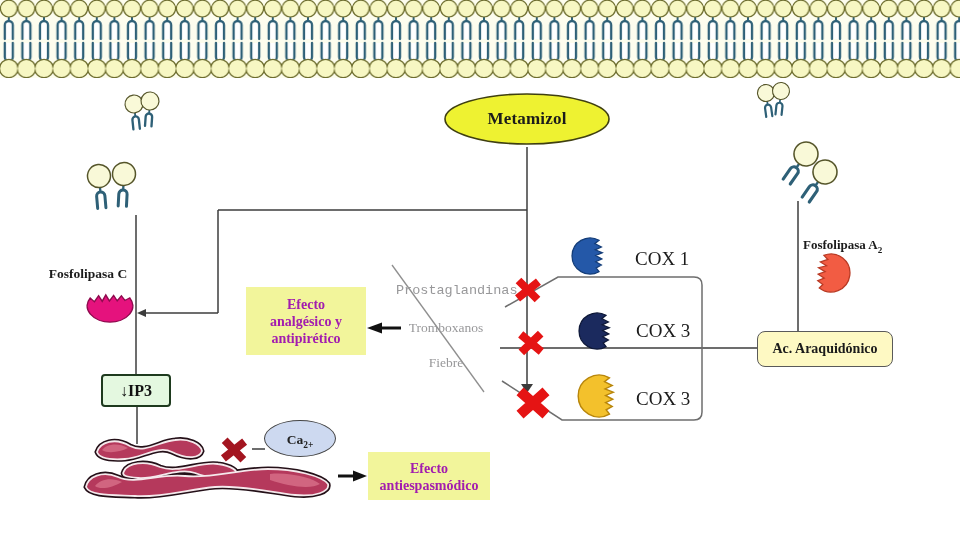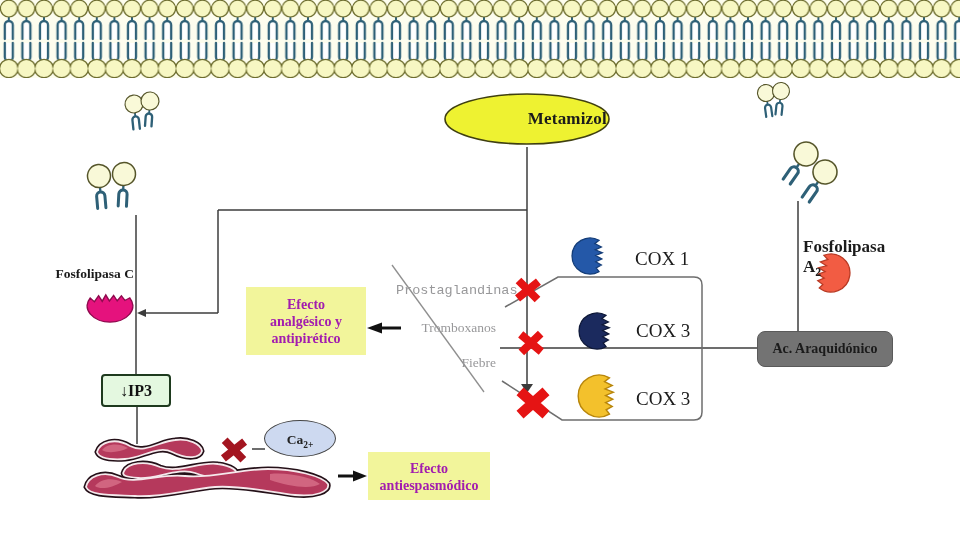--- a/index.html
+++ b/index.html
@@ -1,28 +1,28 @@
 <!DOCTYPE html>
 <html><head>
 <meta charset="utf-8">
 <style>
   html,body{margin:0;padding:0;background:#ffffff;}
   #canvas{position:relative;width:960px;height:540px;background:#ffffff;overflow:hidden;
           font-family:"Liberation Serif", serif;}
   #gfx{position:absolute;left:0;top:0;}
   .lbl{position:absolute;color:#1b1b1b;}
-  .center{text-align:right;}
+  .center{text-align:center;}
   .node-title{font-size:17px;font-weight:bold;letter-spacing:.2px;}
   .enzyme-lbl{font-size:13.5px;font-weight:bold;}
   .cox-lbl{font-size:19px;}
   .gray-lbl{font-size:13.5px;color:#98989a;}
   .effect-box{position:absolute;background:#f2f59b;color:#a21caf;font-weight:bold;
               font-size:14px;line-height:17px;text-align:center;box-sizing:border-box;}
   .pill{position:absolute;box-sizing:border-box;text-align:center;font-weight:bold;}
-  #ac-box{background:#737373;border:1.5px solid #5a5a5a;border-radius:8px;
+  #ac-box{background:#fef9c3;border:1.5px solid #5a5a5a;border-radius:8px;
           font-size:14px;line-height:33px;color:#1b1b1b;}
   #ip3-box{background:#e4f8e0;border:2px solid #1e3a1e;border-radius:4px;
            font-size:16px;line-height:29px;color:#111;}
   #ca-ellipse{background:#cdd9f0;border:1.5px solid #454545;border-radius:50%;
               font-family:Liberation Serif, serif;font-size:13.5px;line-height:38px;color:#222;}
   sub{font-size:70%;}
 </style>
 </head>
 <body>
 
@@ -131,21 +131,21 @@
     <use href="#xmark" transform="translate(528,290) rotate(3)" stroke="#e51414"></use>
     <use href="#xmark" transform="translate(531,343) rotate(-2)" stroke="#e51414"></use>
     <use href="#xmark" transform="translate(533,403) scale(1.3)" stroke="#e51414"></use>
     <use href="#xmark" transform="translate(234,450) rotate(4)" stroke="#a31520"></use>
   </svg>
 
   <div class="lbl node-title center" style="left:447px;top:109px;width:160px;">Metamizol</div>
 
   <div class="lbl enzyme-lbl center" style="left:42px;top:266px;width:92px;">Fosfolipasa C</div>
 
-  <div class="lbl enzyme-lbl" style="left:803px;top:237px;width:100px;font-size:17px;"><span>Fosfolipasa A</span><sub>2</sub></div>
+  <div class="lbl enzyme-lbl" style="left:803px;top:237px;width:100px;font-size:13px;"><span>Fosfolipasa A</span><sub>2</sub></div>
 
   <div class="lbl cox-lbl" style="left:635px;top:248px;">COX 1</div>
   <div class="lbl cox-lbl" style="left:636px;top:320px;">COX 3</div>
   <div class="lbl cox-lbl" style="left:636px;top:388px;">COX 3</div>
 
   <div class="lbl gray-lbl center" style="left:396px;top:283px;width:100px;font-family:Liberation Mono, monospace;">Prostaglandinas</div>
   <div class="lbl gray-lbl center" style="left:396px;top:320px;width:100px;">Tromboxanos</div>
   <div class="lbl gray-lbl center" style="left:396px;top:355px;width:100px;">Fiebre</div>
 
   <div class="effect-box" style="left:246px;top:287px;width:120px;height:68px;padding-top:9px;">

